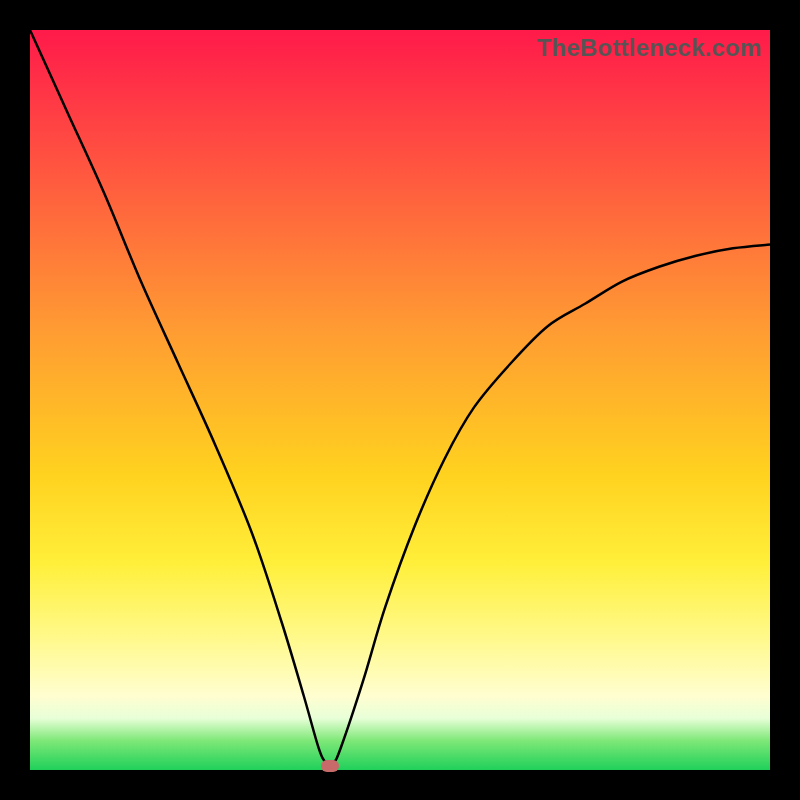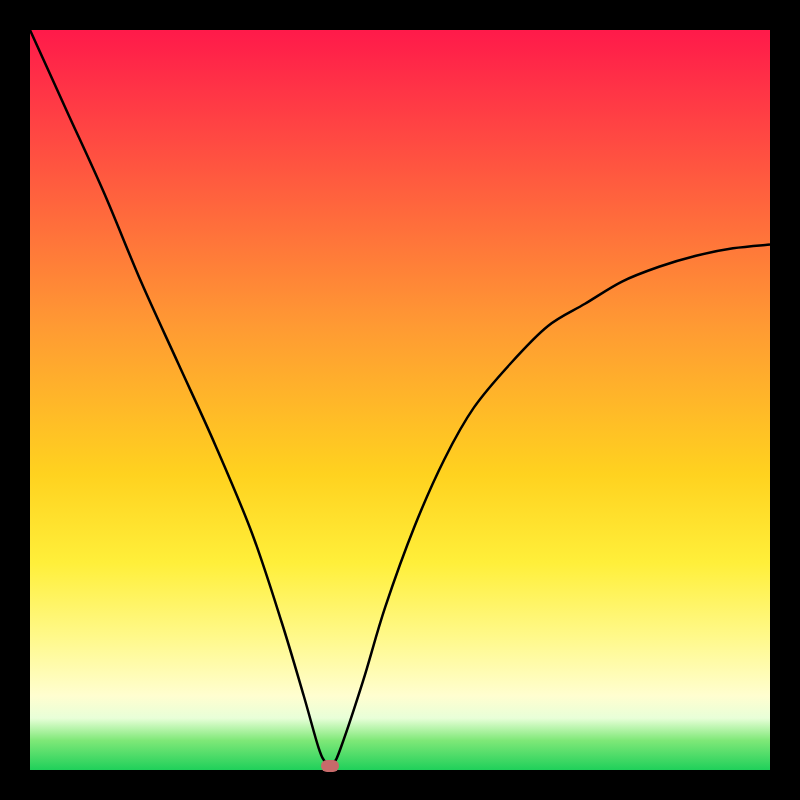--- a/index.html
+++ b/index.html
@@ -66,18 +66,19 @@
     transform: translate(-50%, -50%);
     left: 300px;
     bottom: 2px;
   }
 </style>
 </head>
 <body>
 
 <div class="frame">
   <div class="plot">
+    <div class="watermark">TheBottleneck.com</div>
     <svg class="curve" viewBox="0 0 740 740" preserveAspectRatio="none">
       <path id="curve-path" fill="none" stroke="#000" stroke-width="2.5" d="M 0 0 C 6.166666666666667 13.566666666666663, 24.666666666666664 54.26666666666665, 37 81.39999999999998 C 49.333333333333336 108.5333333333333, 61.666666666666664 134.43333333333328, 74 162.79999999999995 C 86.33333333333333 191.16666666666663, 98.66666666666667 223.2333333333333, 111 251.59999999999997 C 123.33333333333333 279.96666666666664, 135.66666666666666 305.8666666666666, 148 332.99999999999994 C 160.33333333333334 360.13333333333327, 172.66666666666666 386.0333333333333, 185 414.4 C 197.33333333333334 442.76666666666665, 210.9 473.59999999999997, 222 503.2 C 233.1 532.8, 242.9666666666667 564.8666666666667, 251.60000000000002 592 C 260.23333333333335 619.1333333333333, 267.6333333333333 645.0333333333333, 273.8 666 C 279.9666666666667 686.9666666666667, 284.90000000000003 706.6999999999999, 288.6 717.8 C 292.3 728.9, 293.53333333333336 730.1333333333333, 296 732.6 C 298.46666666666664 735.0666666666667, 300.9333333333333 735.0666666666667, 303.4 732.6 C 305.8666666666667 730.1333333333333, 305.8666666666667 731.3666666666666, 310.8 717.8 C 315.73333333333335 704.2333333333333, 325.6 674.6333333333333, 333 651.2 C 340.4 627.7666666666668, 346.56666666666666 603.1, 355.2 577.2 C 363.8333333333333 551.3000000000001, 374.93333333333334 520.4666666666666, 384.8 495.79999999999995 C 394.6666666666667 471.13333333333327, 404.53333333333336 448.9333333333333, 414.40000000000003 429.2 C 424.2666666666667 409.4666666666667, 432.9 393.4333333333334, 444 377.40000000000003 C 455.1 361.3666666666667, 468.6666666666667 346.5666666666666, 481 332.99999999999994 C 493.3333333333333 319.4333333333333, 505.6666666666667 305.8666666666667, 518 296 C 530.3333333333334 286.1333333333333, 542.6666666666666 281.20000000000005, 555 273.8 C 567.3333333333334 266.4, 579.6666666666666 257.76666666666665, 592 251.59999999999997 C 604.3333333333334 245.43333333333328, 616.6666666666666 241.11666666666662, 629 236.79999999999995 C 641.3333333333334 232.4833333333333, 653.6666666666666 228.78333333333336, 666 225.70000000000005 C 678.3333333333334 222.61666666666673, 690.6666666666666 220.15000000000006, 703 218.30000000000007 C 715.3333333333334 216.45000000000007, 733.8333333333334 215.2166666666667, 740 214.60000000000002"></path>
     </svg>
     <div class="marker" id="opt-marker" style="left: 299.7px; top: 736.3px; bottom: auto;"></div>
   </div>
 </div>
 
 </body></html>

